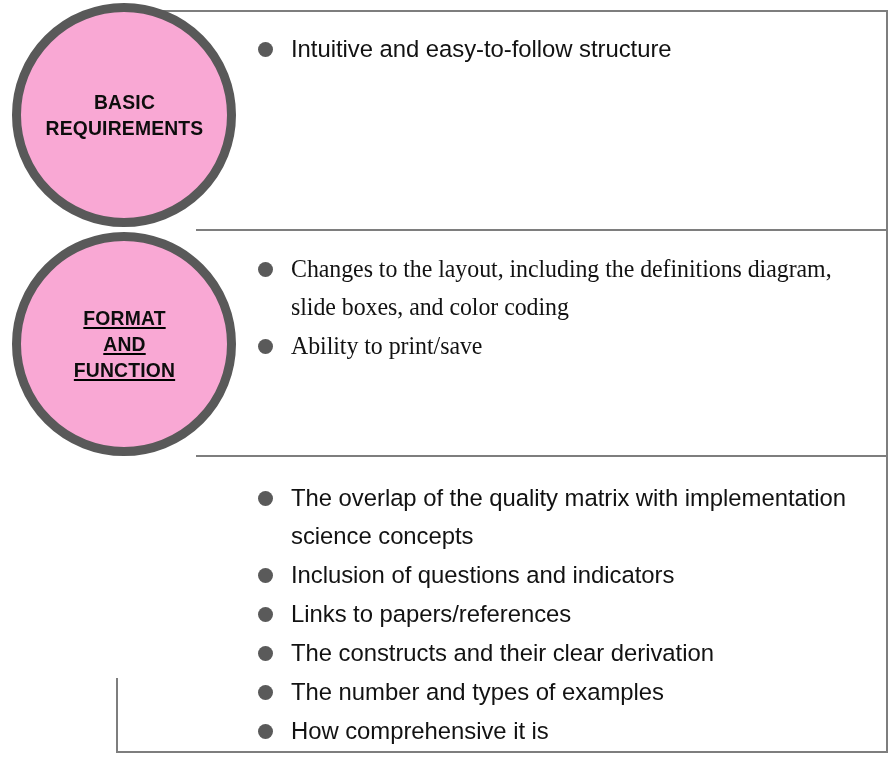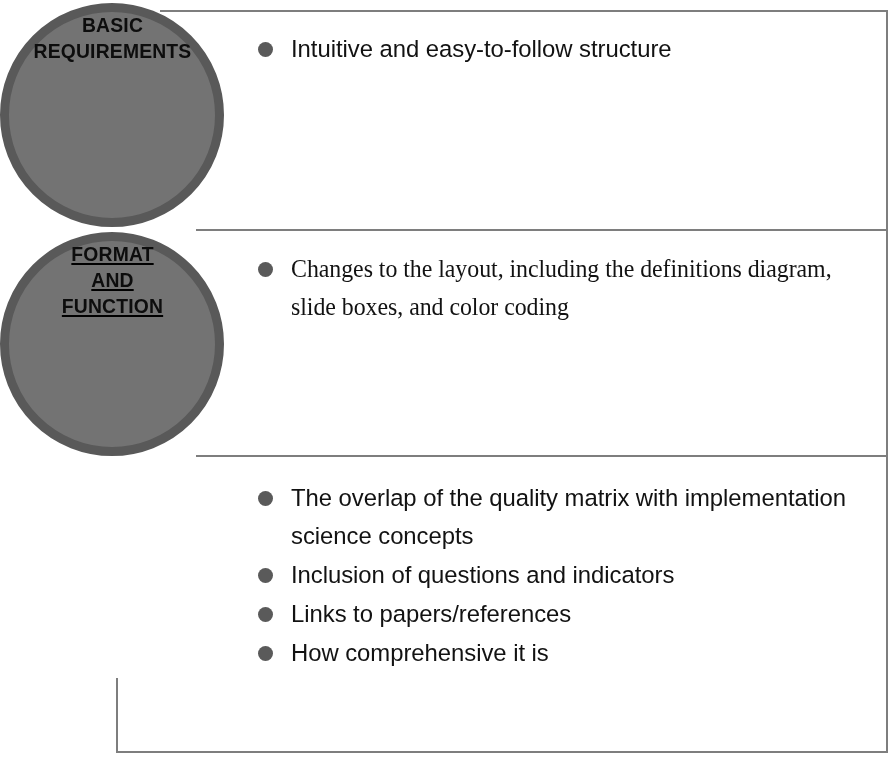--- a/index.html
+++ b/index.html
@@ -32,27 +32,28 @@
   #line-top      { left: 160px; top: 10px;  width: 728px; }
   #line-div-1    { left: 196px; top: 229px; width: 692px; }
   #line-div-2    { left: 196px; top: 455px; width: 692px; }
   #line-bottom   { left: 116px; top: 751px; width: 772px; }
   #line-right    { left: 886px; top: 10px;  width: 2px; height: 743px; background: #7e7e7e; }
   #line-connector{ left: 116px; top: 678px; height: 75px; }
 
   
   .node-circle {
     position: absolute;
-    left: 0;
+    left: 12px;
     width: 224px;
     height: 224px;
     border: 9px solid #595959;
     border-radius: 50%;
-    background: #737373;
+    background: #f9a8d4;
     display: flex;
+    align-items: center;
     justify-content: center;
     z-index: 5;
   }
   #circle-basic   { top: 3px; }
   #circle-format  { top: 232px; text-decoration: underline; }
   #circle-content { top: 457px; }
 
   .node-label {
     font-weight: bold;
     font-size: 21px;
@@ -131,34 +132,46 @@
       <span class="bullet-dot"></span>
       <span class="bullet-text">Intuitive and easy-to-follow structure</span>
     </div>
   </div>
 
   <div class="bullet-panel" id="panel-format">
     <div class="bullet-row">
       <span class="bullet-dot"></span>
       <span class="bullet-text">Changes to the layout, including the definitions diagram, slide boxes, and color coding</span>
     </div>
+    <div class="bullet-row">
+      <span class="bullet-dot"></span>
+      <span class="bullet-text">Ability to print/save</span>
+    </div>
   </div>
 
   <div class="bullet-panel" id="panel-content">
     <div class="bullet-row">
       <span class="bullet-dot"></span>
       <span class="bullet-text">The overlap of the quality matrix with implementation science concepts</span>
     </div>
     <div class="bullet-row">
       <span class="bullet-dot"></span>
       <span class="bullet-text">Inclusion of questions and indicators</span>
     </div>
     <div class="bullet-row">
       <span class="bullet-dot"></span>
       <span class="bullet-text">Links to papers/references</span>
     </div>
     <div class="bullet-row">
       <span class="bullet-dot"></span>
+      <span class="bullet-text">The constructs and their clear derivation</span>
+    </div>
+    <div class="bullet-row">
+      <span class="bullet-dot"></span>
+      <span class="bullet-text">The number and types of examples</span>
+    </div>
+    <div class="bullet-row">
+      <span class="bullet-dot"></span>
       <span class="bullet-text">How comprehensive it is</span>
     </div>
   </div>
 
 </div>
 
 </body></html>

